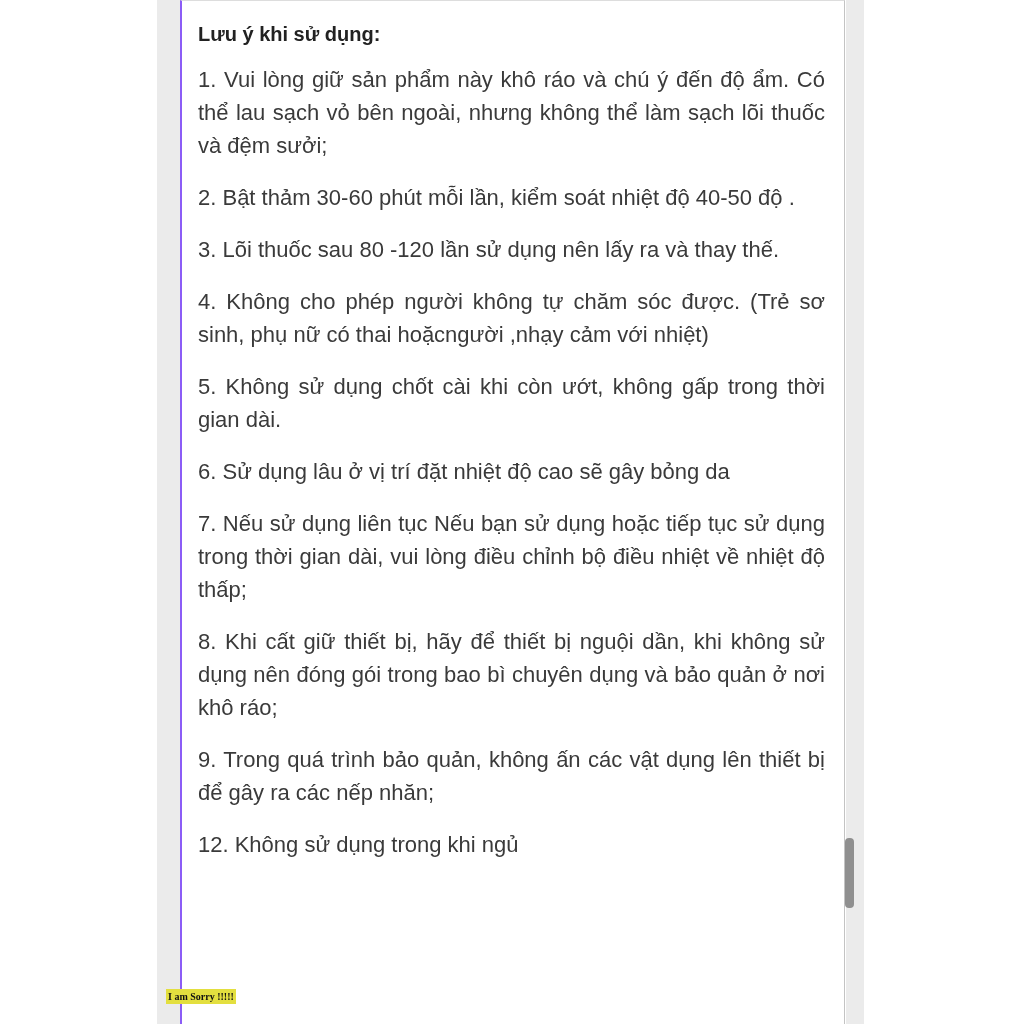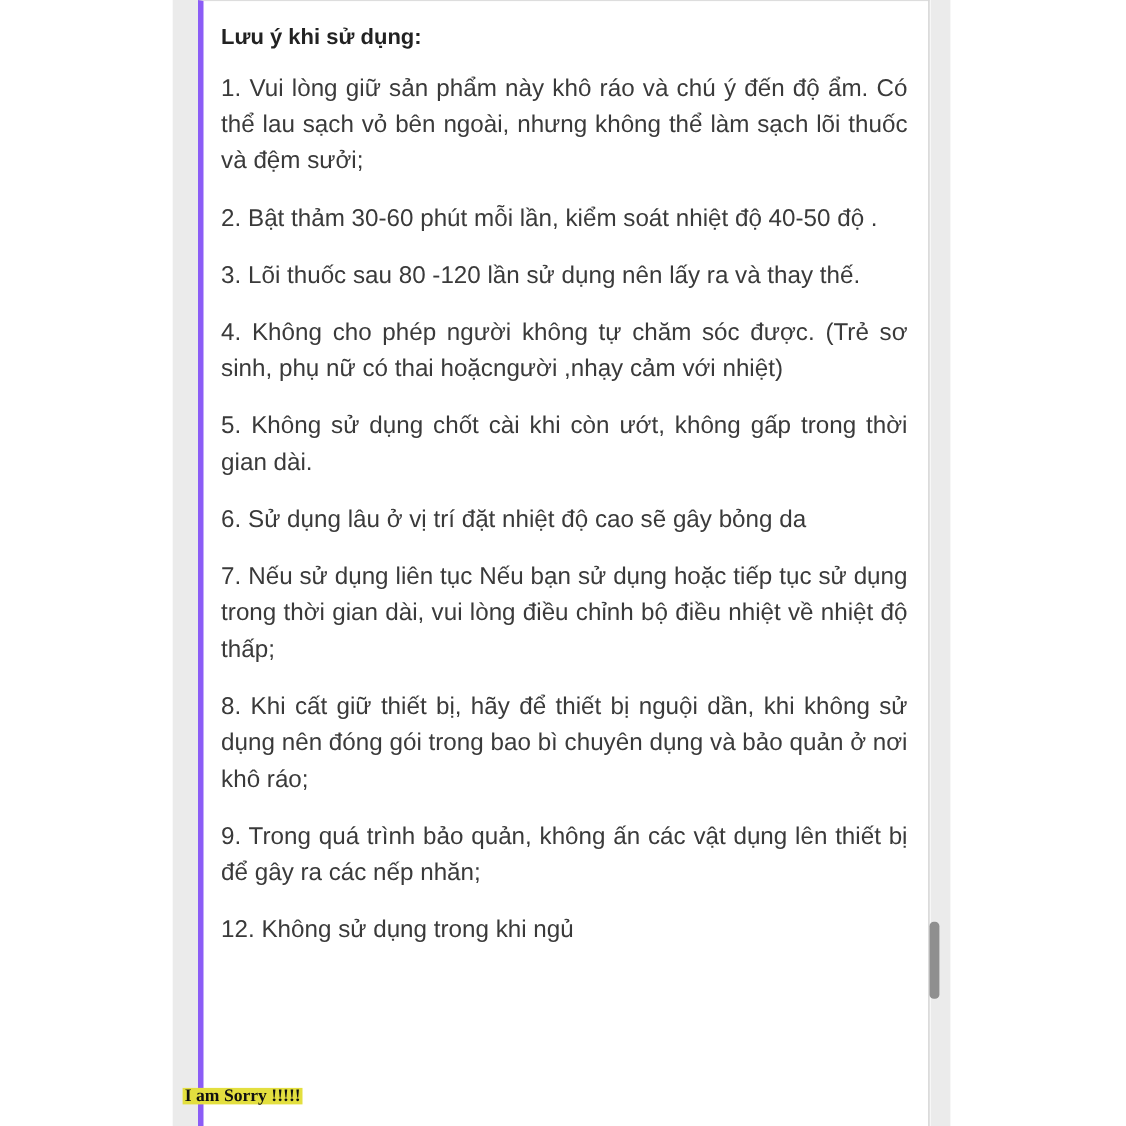--- a/index.html
+++ b/index.html
@@ -25,21 +25,21 @@
   }
   .gutter-left  { left: 157px; width: 23px; }
   .gutter-right { left: 846px; width: 18px; }
   .content {
     position: absolute;
     top: 0;
     left: 180px;
     width: 665px;
     height: 1024px;
     background: #ffffff;
-    border-left: 5px solid #8b5cf6;
+    border-left: 2px solid #8b5cf6;
     border-right: 1px solid #c3c3c3;
     border-top: 1px solid #dddddd;
     box-sizing: border-box;
     padding: 12px 19px 0 16px;
     overflow: hidden;
   }
   .doc-title {
     font-size: 20px;
     font-weight: bold;
     color: #222222;
@@ -69,21 +69,21 @@
     height: 70px;
     background: #8f8f8f;
     border-radius: 4px;
   }
   .watermark {
     position: absolute;
     left: 166px;
     top: 989px;
     font-family: "Liberation Serif", serif;
     font-weight: bold;
-    font-size: 16px;
+    font-size: 10px;
     color: #111111;
     background: #e3df3f;
     padding: 0 2px;
     line-height: 15px;
   }
 </style>
 </head>
 <body>
 
 <div class="viewport">

